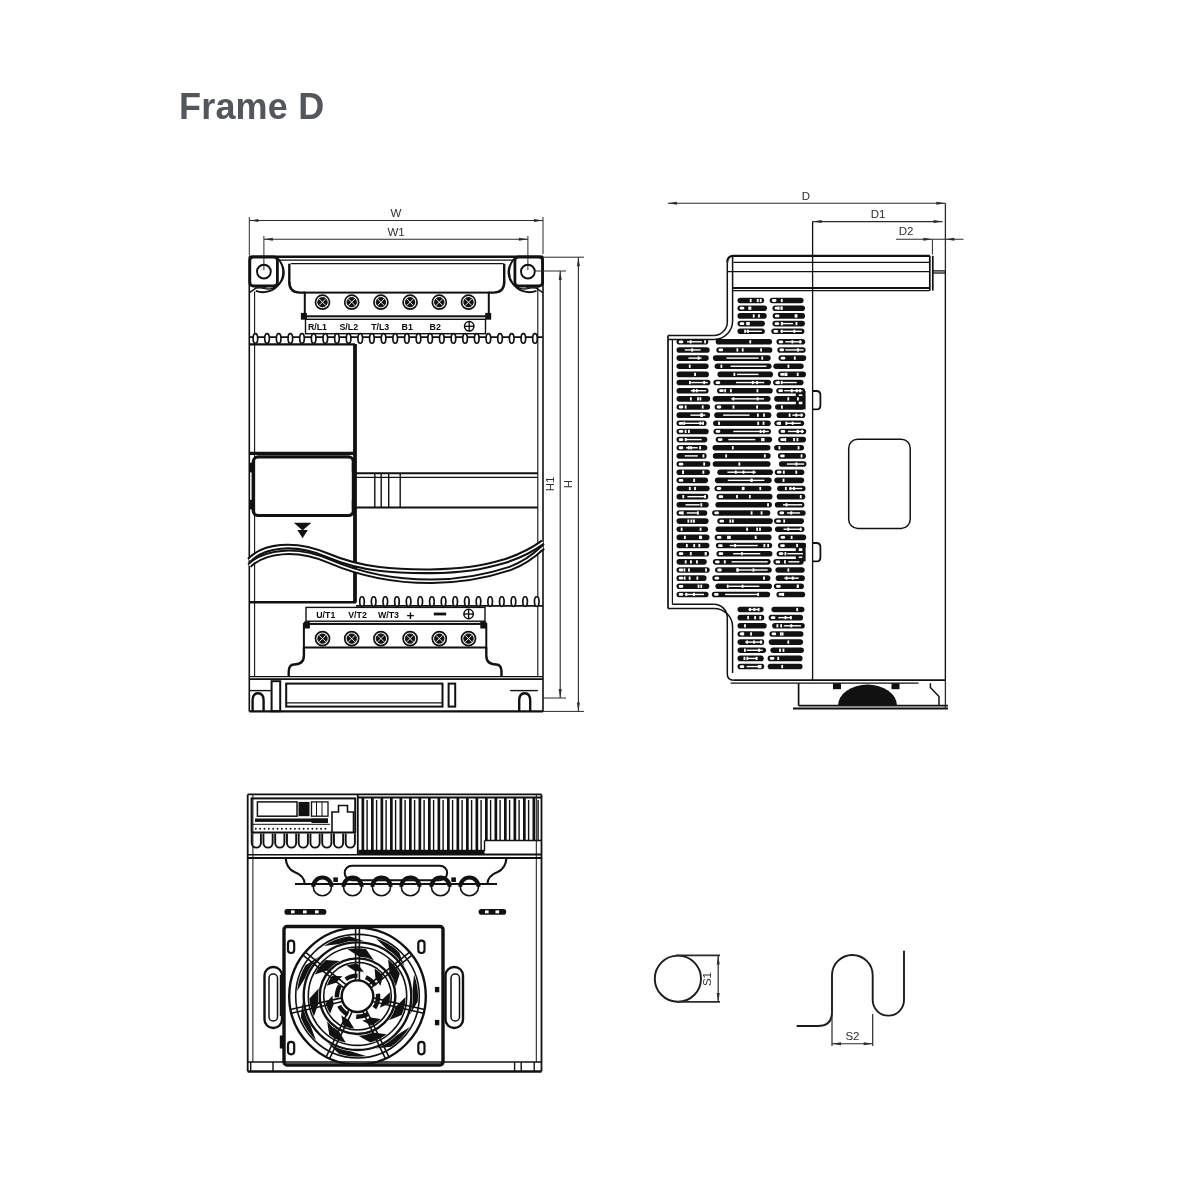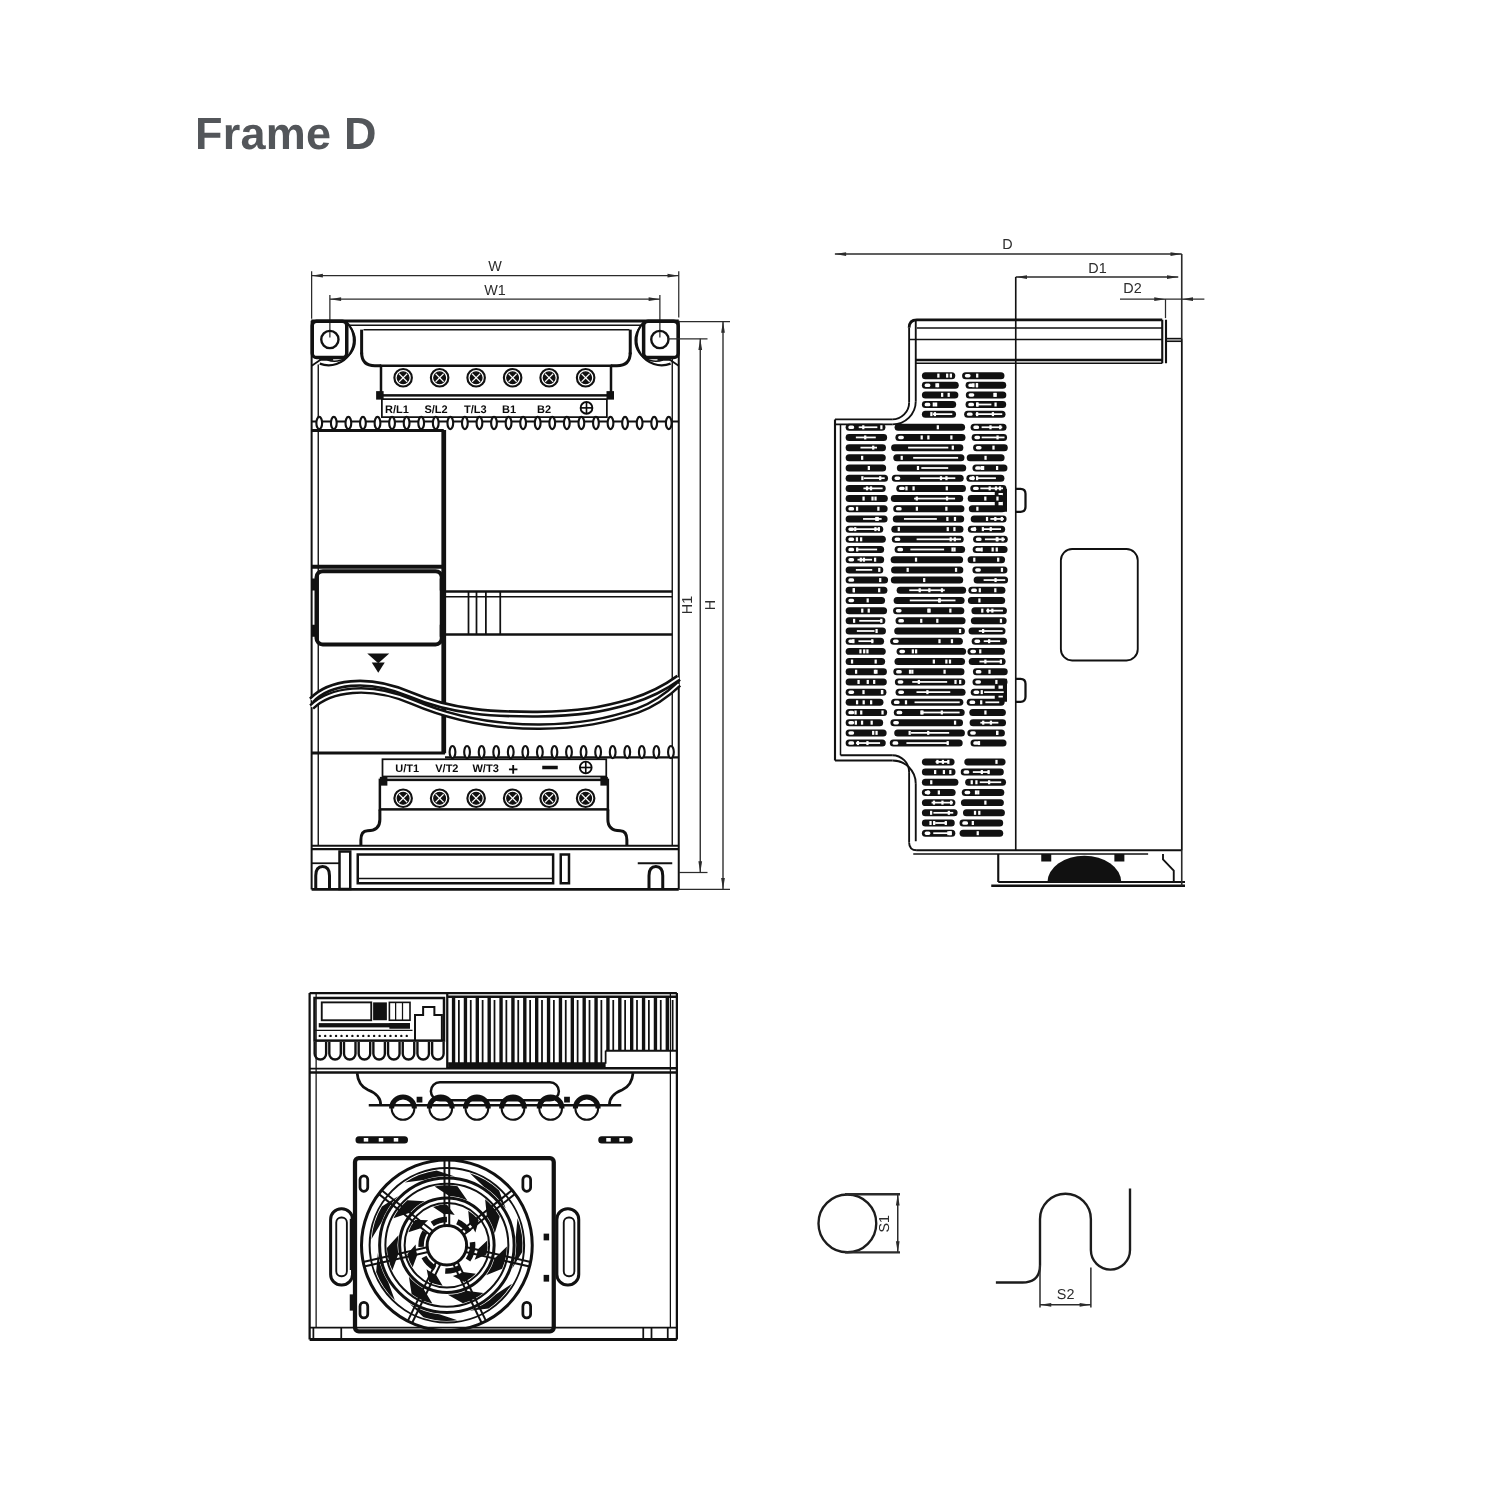--- a/index.html
+++ b/index.html
@@ -1,16 +1,16 @@
 <!DOCTYPE html>
 <html><head>
 <meta charset="utf-8">
 <style>
 html,body { margin:0; padding:0; background:#fff; width:1200px; height:1200px; overflow:hidden; }
-#title { position:absolute; left:156px; top:86px; font-family:"Liberation Sans",sans-serif; font-weight:bold; font-size:36px; color:#53565a; letter-spacing:0.2px; }
+#title { position:absolute; left:179px; top:86px; font-family:"Liberation Sans",sans-serif; font-weight:bold; font-size:36px; color:#53565a; letter-spacing:0.2px; }
 #art { position:absolute; left:0; top:0; }
 </style>
 </head>
 <body>
 
 <div id="title">Frame D</div>
 
 <div id="art">
 <svg width="1200" height="1200" viewBox="0 0 1200 1200" xmlns="http://www.w3.org/2000/svg">
 

